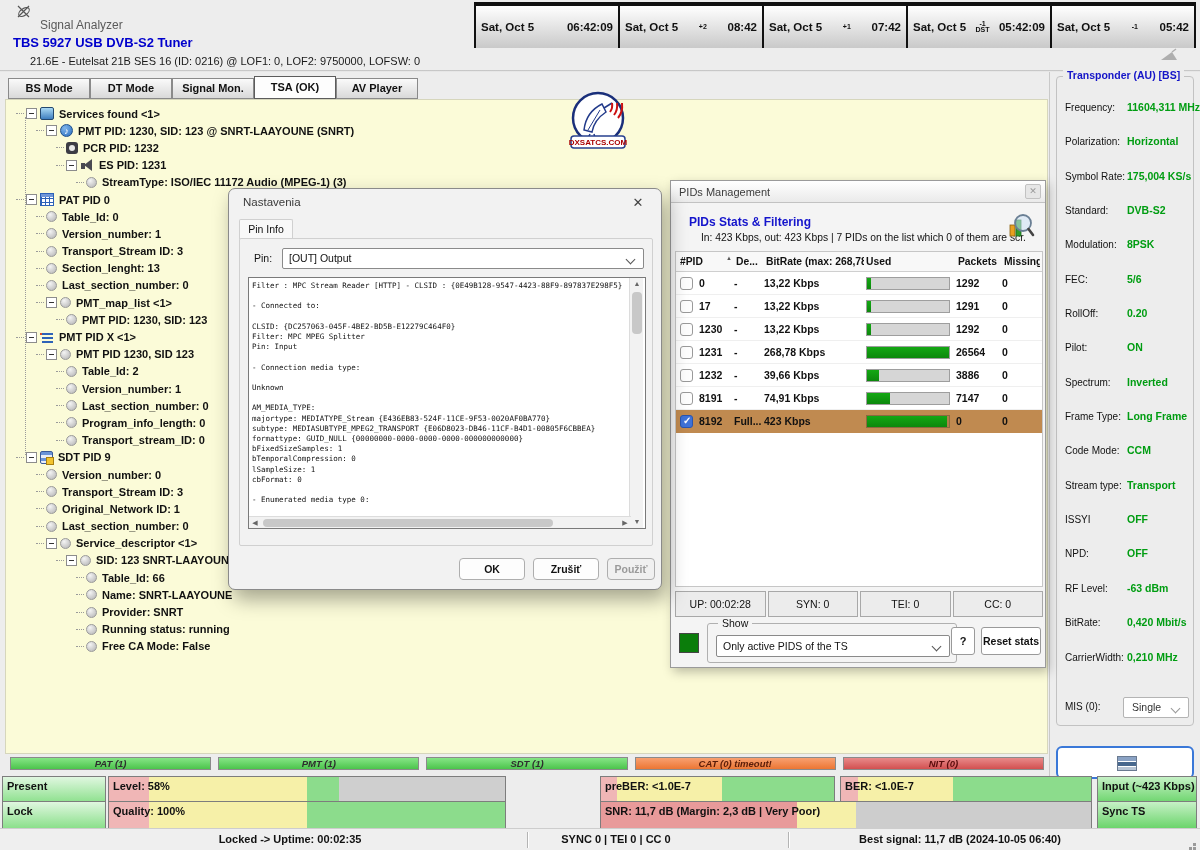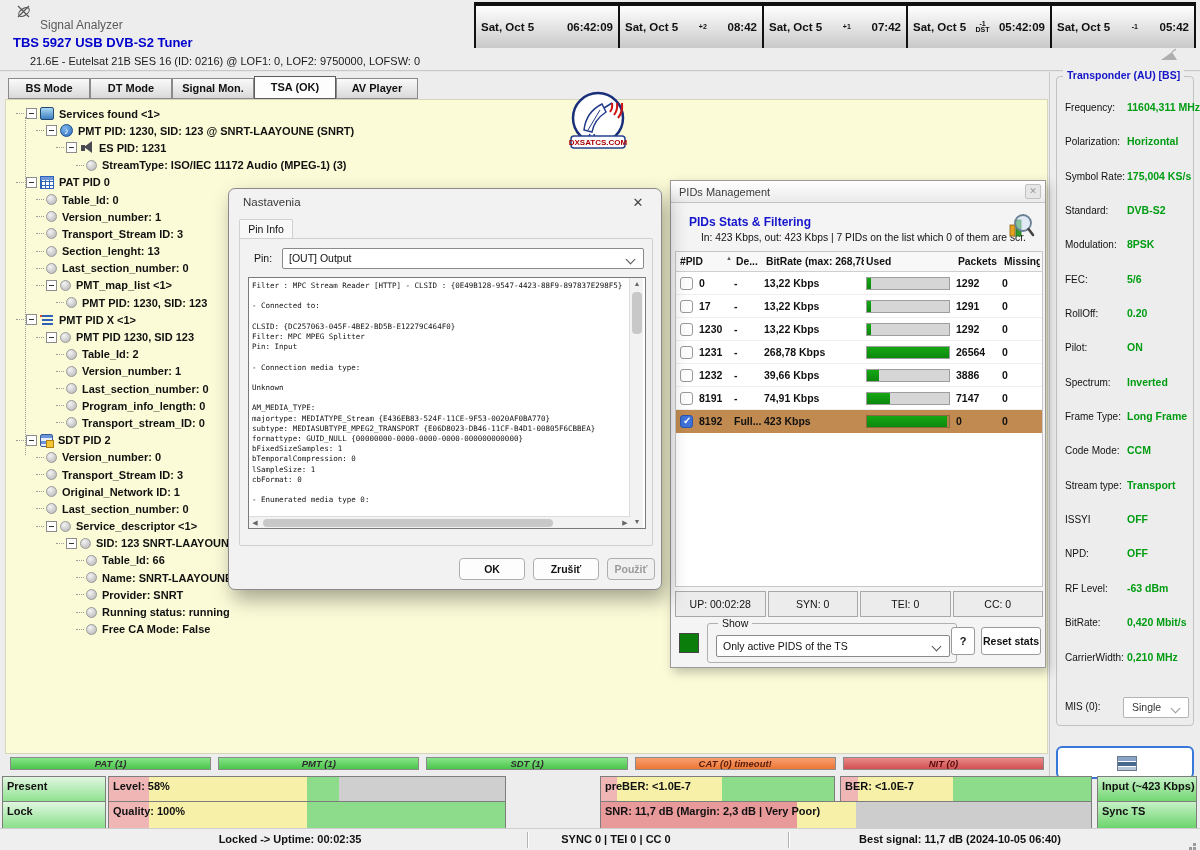--- a/index.html
+++ b/index.html
@@ -225,20 +225,25 @@
         <span class="tlabel">Services found &lt;1&gt;</span>
       </div>
       <div class="trow" style="padding-left: 26px;">
         <span class="stub"></span>
         <span class="exp"></span>
         <span class="ti ti-note">♪</span>
         <span class="tlabel">PMT PID: 1230, SID: 123 @ SNRT-LAAYOUNE (SNRT)</span>
       </div>
       <div class="trow" style="padding-left: 46px;">
         <span class="stub"></span>
+        <span class="ti ti-pcr"></span>
+        <span class="tlabel">PCR PID: 1232</span>
+      </div>
+      <div class="trow" style="padding-left: 46px;">
+        <span class="stub"></span>
         <span class="exp"></span>
         <span class="ti ti-speaker"></span>
         <span class="tlabel">ES PID: 1231</span>
       </div>
       <div class="trow" style="padding-left: 66px;">
         <span class="stub"></span>
         <span class="ti ti-dot"></span>
         <span class="tlabel">StreamType: ISO/IEC 11172 Audio (MPEG-1) (3)</span>
       </div>
       <div class="trow" style="padding-left: 6px;">
@@ -317,21 +322,21 @@
       </div>
       <div class="trow" style="padding-left: 46px;">
         <span class="stub"></span>
         <span class="ti ti-dot"></span>
         <span class="tlabel">Transport_stream_ID: 0</span>
       </div>
       <div class="trow" style="padding-left: 6px;">
         <span class="stub"></span>
         <span class="exp"></span>
         <span class="ti ti-db"></span>
-        <span class="tlabel">SDT PID 2</span>
+        <span class="tlabel">SDT PID 9</span>
       </div>
       <div class="trow" style="padding-left: 26px;">
         <span class="stub"></span>
         <span class="ti ti-dot"></span>
         <span class="tlabel">Version_number: 0</span>
       </div>
       <div class="trow" style="padding-left: 26px;">
         <span class="stub"></span>
         <span class="ti ti-dot"></span>
         <span class="tlabel">Transport_Stream ID: 3</span>

